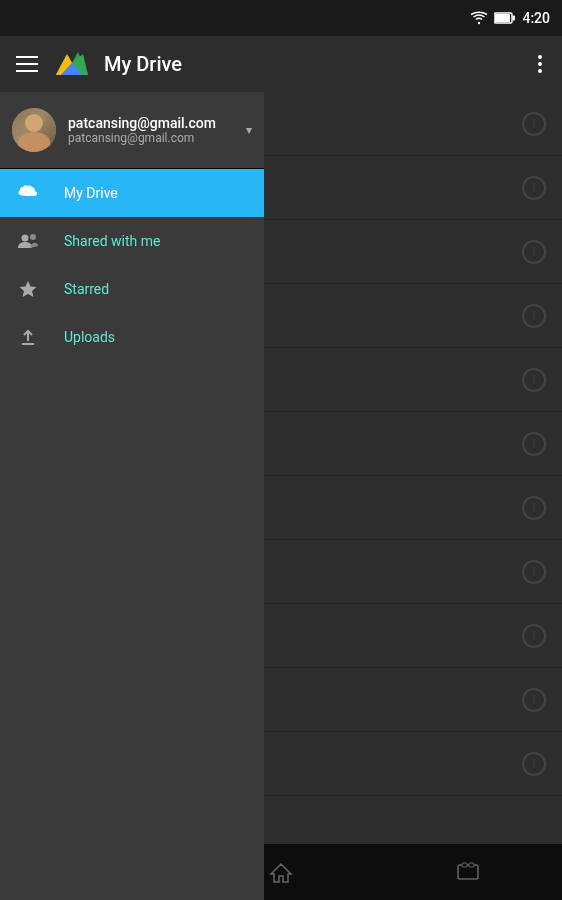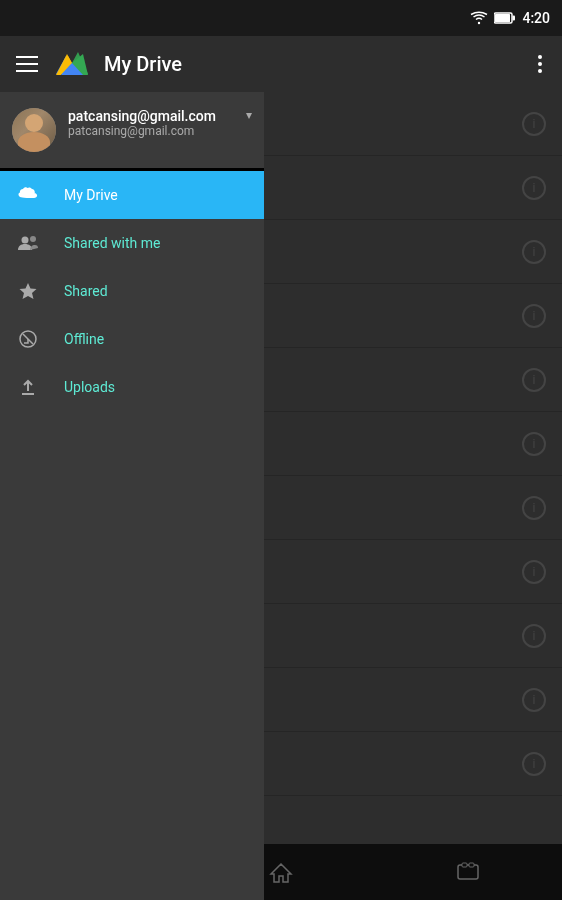--- a/index.html
+++ b/index.html
@@ -71,24 +71,24 @@
       height: 808px;
       background: #3a3a3a;
       z-index: 20;
       display: flex;
       flex-direction: column;
     }
 
     
     .account-header {
       display: flex;
-      align-items: flex-start;
+      align-items: center;
       padding: 16px 12px;
       background: #3a3a3a;
-      border-bottom: 3px solid #000000;
+      border-bottom: 1px solid #000000;
       gap: 12px;
     }
     .avatar {
       width: 44px;
       height: 44px;
       border-radius: 50%;
       overflow: hidden;
       background: #888;
       flex-shrink: 0;
     }
@@ -419,34 +419,24 @@
       </div>
       <span class="nav-label">Shared with me</span>
     </div>
 
     <div class="nav-item">
       <div class="nav-icon">
         <svg width="20" height="20" viewBox="0 0 20 20">
           <polygon points="10,2 12.5,7.5 18.5,8 14,12 15.5,18 10,15 4.5,18 6,12 1.5,8 7.5,7.5" fill="#aaa"></polygon>
         </svg>
       </div>
-      <span class="nav-label">Shared</span>
-    </div>
-
-
-    <div class="nav-item">
-      <div class="nav-icon">
-        <svg width="20" height="20" viewBox="0 0 20 20">
-          <circle cx="10" cy="10" r="8" stroke="#aaa" stroke-width="1.5" fill="none"></circle>
-          <line x1="5" y1="5" x2="15" y2="15" stroke="#aaa" stroke-width="1.5"></line>
-          <path d="M6 14 L10 14 L10 10" stroke="#aaa" stroke-width="1.5" fill="none"></path>
-        </svg>
-      </div>
-      <span class="nav-label">Offline</span>
-    </div>
+      <span class="nav-label">Starred</span>
+    </div>
+
+
 
     <div class="nav-item">
       <div class="nav-icon">
         <svg width="20" height="20" viewBox="0 0 20 20">
           <line x1="10" y1="14" x2="10" y2="4" stroke="#aaa" stroke-width="2"></line>
           <polyline points="6,8 10,4 14,8" stroke="#aaa" stroke-width="2" fill="none"></polyline>
           <line x1="4" y1="17" x2="16" y2="17" stroke="#aaa" stroke-width="2"></line>
         </svg>
       </div>
       <span class="nav-label">Uploads</span>

